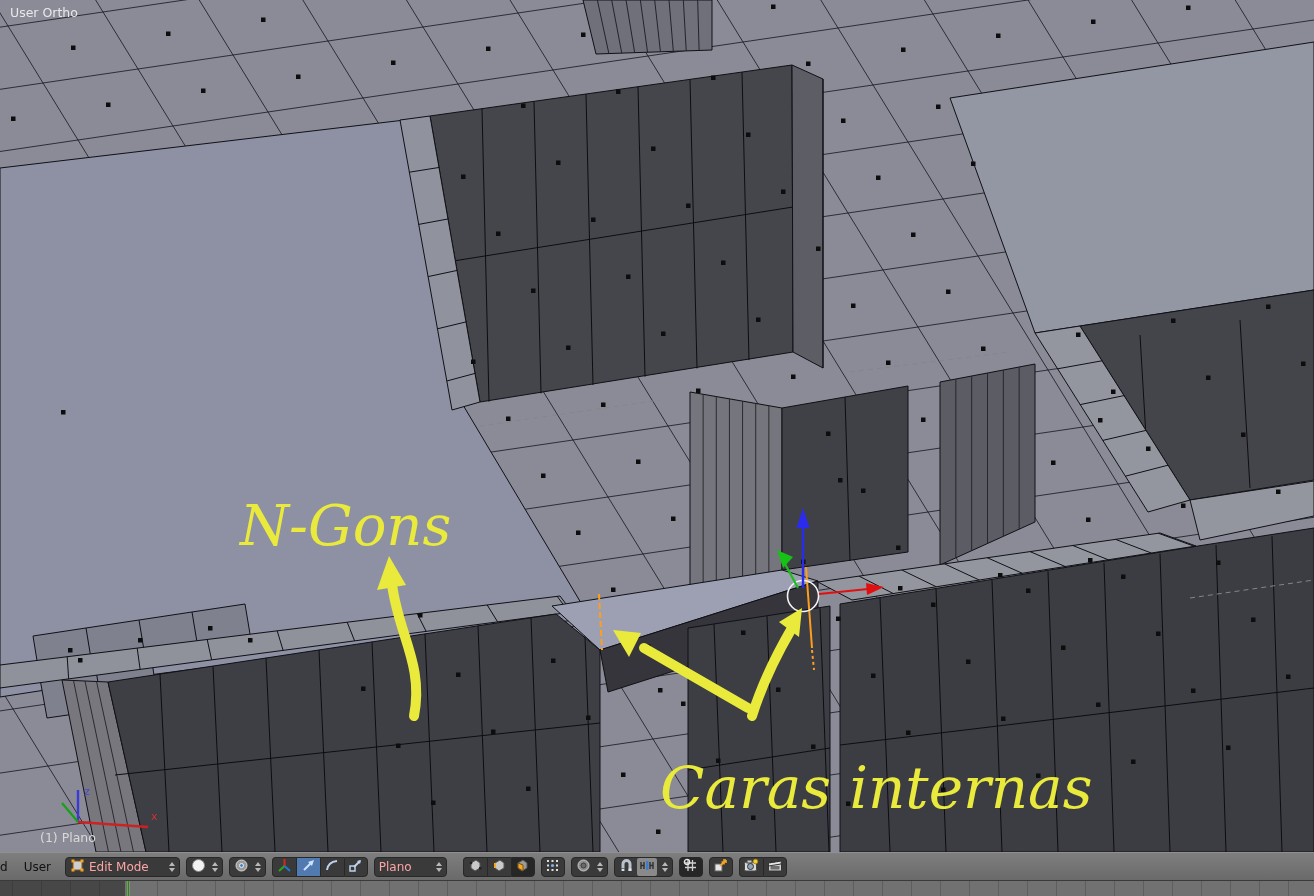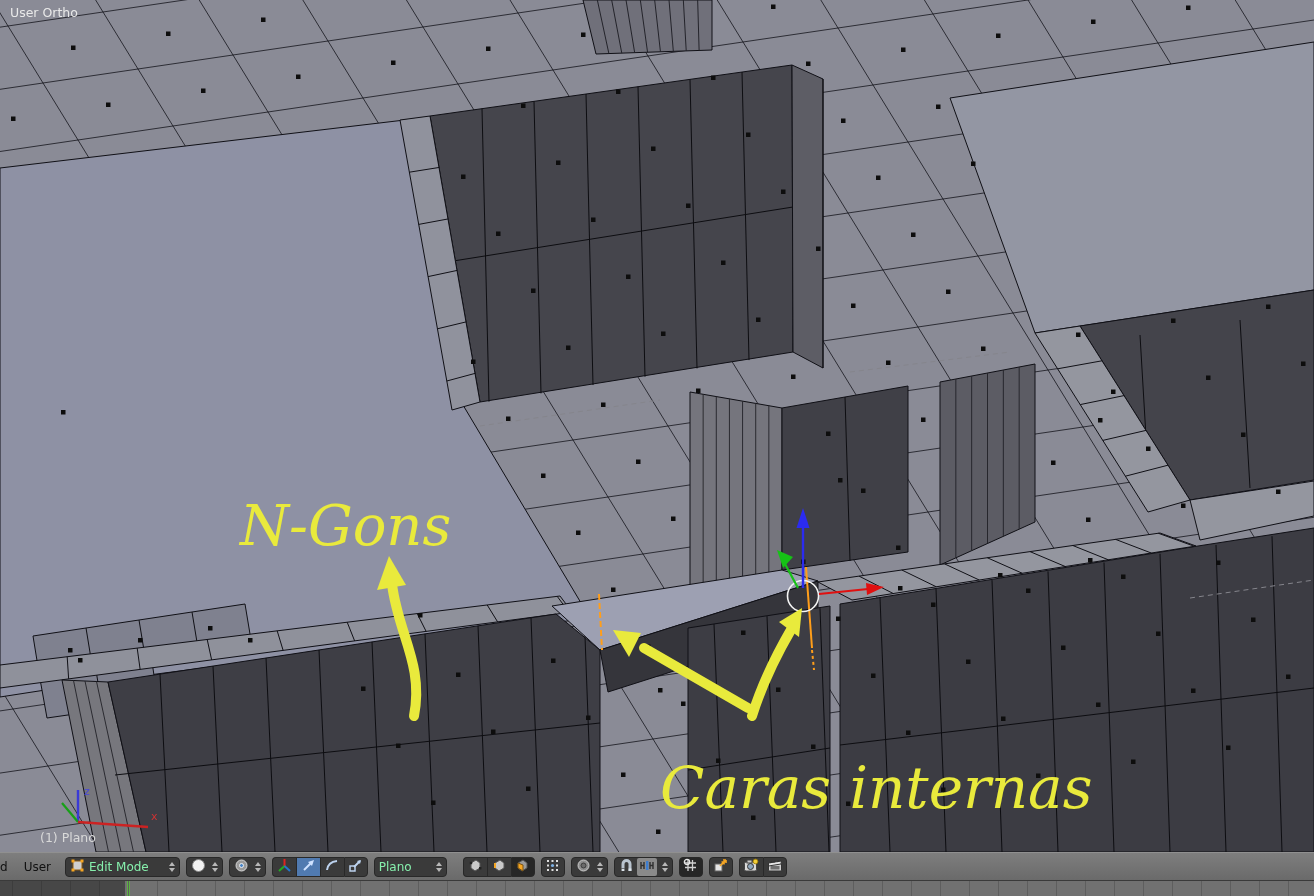--- a/index.html
+++ b/index.html
@@ -6,21 +6,21 @@
   #app{position:relative;width:1314px;height:896px;overflow:hidden;font-family:"DejaVu Sans","Liberation Sans",sans-serif;}
   #viewport{position:absolute;left:0;top:0;width:1314px;height:852px;background:#8a8b96;}
   #scene{display:block;}
   
   #header{position:absolute;left:0;top:852px;width:1314px;height:29px;
     background:linear-gradient(#7e7e7e,#6a6a6a);border-top:1px solid #909090;box-sizing:border-box;
     display:flex;align-items:center;gap:6px;padding:0 4px;border-bottom:1px solid #3a3a3a;}
   .hmenu{color:#111;font-size:12px;padding:0 8px;cursor:default;}
   .hmenu.partial{padding:0 2px 0 0;margin-left:-4px;}
   .combo,.hbtn,.bgrp{background:#3a3a3a;border:1px solid #282828;border-radius:4px;height:20px;
-    display:flex;align-items:center;color:#86efac;font-size:12px;box-sizing:border-box;}
+    display:flex;align-items:center;color:#fca5a5;font-size:12px;box-sizing:border-box;}
   .combo{padding:0 4px;gap:4px;}
   .bgrp{padding:0;gap:0;background:none;border:none;}
   .bgrp .hbtn{border-radius:0;border-right:none;width:24px;justify-content:center;}
   .bgrp .hbtn:first-child{border-radius:4px 0 0 4px;}
   .bgrp .hbtn:last-child{border-radius:0 4px 4px 0;border-right:1px solid #282828;}
   .hbtn{width:24px;justify-content:center;}
   .hbtn.active{background:#507ab0;}
   .hbtn.pressed{background:#262626;}
   .updn{display:flex;flex-direction:column;gap:2px;margin-left:2px;}
   .updn i{width:0;height:0;border-left:3.5px solid transparent;border-right:3.5px solid transparent;display:block;}

